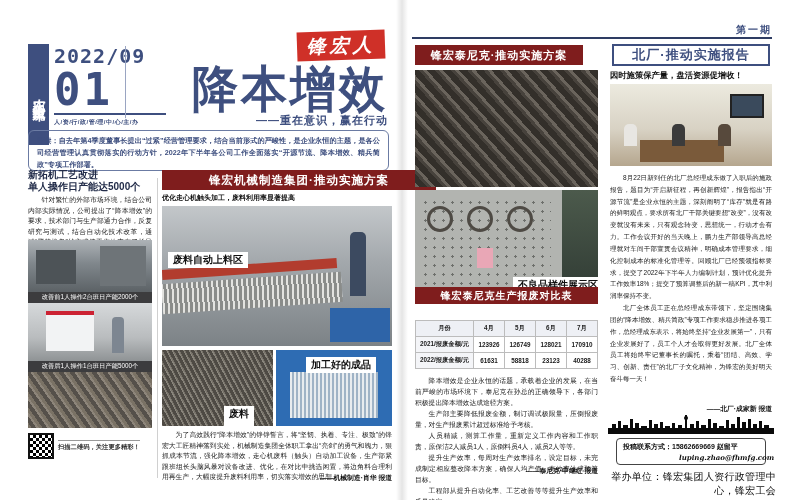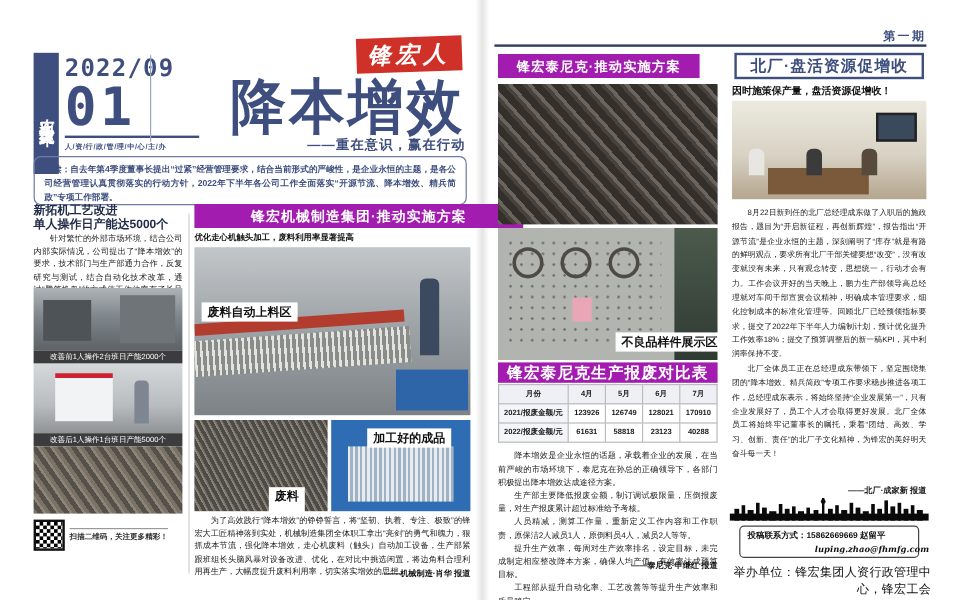--- a/index.html
+++ b/index.html
@@ -75,36 +75,36 @@
   #ph-board .ring1 { left:12px; } #ph-board .ring2 { left:52px; } #ph-board .ring3 { left:92px; }
   #ph-board .note { position:absolute; left:62px; top:58px; width:16px; height:20px; background:#e9a7b6; }
   #ph-board .side { position:absolute; right:0; top:0; width:36px; height:110px; background:linear-gradient(180deg,#4c5a4c,#2f3a33); }
   #ph-meeting { left:610px; top:84px; width:162px; height:82px; background:linear-gradient(180deg,#eceadf 0%,#d8d2c4 55%,#b5a68e 100%); }
   #ph-meeting .screen { position:absolute; right:8px; top:10px; width:34px; height:24px; background:#3a4a5c; border:2px solid #222; }
   #ph-meeting .table { position:absolute; left:30px; bottom:4px; width:84px; height:22px; background:#7a5a3a; }
   #ph-meeting .p1,#ph-meeting .p2,#ph-meeting .p3 { position:absolute; bottom:20px; width:13px; height:22px; border-radius:5px 5px 0 0; background:#444; }
   #ph-meeting .p1 { left:14px; background:#e8e6e2; } #ph-meeting .p2 { left:62px; background:#3b3b3b; } #ph-meeting .p3 { left:108px; background:#57493c; }
 
   
-  .sec-bar { background:#a21caf; color:#fff; font-weight:bold; display:flex; align-items:center; justify-content:center; letter-spacing:1px; }
+  .sec-bar { background:#7f1d1d; color:#fff; font-weight:bold; display:flex; align-items:center; justify-content:center; letter-spacing:1px; }
   #mach-bar { left:162px; top:170px; width:274px; height:20px; font-size:11.5px; }
   #mach-sub { left:162px; top:193px; width:230px; font-size:7px; font-weight:bold; color:#111; }
   #mach-lab-feed { left:168px; top:252px; font-size:10px; }
   #mach-lab-scrap { left:224px; bottom:0; top:406px; font-size:10px; }
   #mach-lab-fin { left:306px; top:357px; font-size:10px; }
   #mach-body { left:162px; top:430px; width:230px; font-size:6.8px; line-height:1.55; color:#1a1a1a; text-align:justify; text-indent:2em; }
   #mach-byline { left:162px; top:473px; width:230px; text-align:right; font-size:6.8px; font-weight:bold; color:#111; }
 
   
   #issue-label { left:640px; top:23px; width:132px; text-align:right; font-size:10px; font-weight:bold; color:#3e4f7f; letter-spacing:2px; }
   #top-rule { left:412px; top:37px; width:360px; height:2px; background:#2e3c63; }
 
   #tnk-bar { left:415px; top:45px; width:168px; height:20px; font-size:11px; }
   #tnk-lab-defect { left:486px; top:277px; font-size:10px;margin-left:27px; }
-  #tbl-title { left:415px; top:302px; width:183px; height:17px; font-size:13px; }
+  #tbl-title { left:415px; top:287px; width:183px; height:17px; font-size:10px; }
   #tnk-table { left:415px; top:320px; width:183px; border-collapse:collapse; }
   #tnk-table td { border:1px solid #bcbcbc; font-size:6.3px; font-weight:bold; color:#1a1a1a; text-align:center; height:16px; padding:0 1px; }
   #tnk-table tr:first-child td { background:#eef0f5; }
   #tnk-table td:first-child { width:58px; background:#f4f5f8; }
   #tnk-body { left:415px; top:375px; width:183px; font-size:6.8px; line-height:1.62; color:#1a1a1a; text-align:justify; }
   #tnk-body p { text-indent:2em; }
   #tnk-byline { left:415px; top:466px; width:183px; text-align:right; font-size:6.8px; font-weight:bold; color:#111; }
 
   #north-box { left:612px; top:44px; width:158px; height:22px; border:2px solid #3e4f7f; color:#3e4f7f;
     font-size:13px; font-weight:bold; display:flex; align-items:center; justify-content:center; letter-spacing:1px; background:#fff; }
@@ -225,21 +225,21 @@
 
   <div class="abs" id="tnk-body">
     <p>降本增效是企业永恒的话题，承载着企业的发展，在当前严峻的市场环境下，泰尼克在孙总的正确领导下，各部门积极提出降本增效达成途径方案。</p>
     <p>生产部主要降低报废金额，制订调试极限量，压倒报废量，对生产报废累计超过标准给予考核。</p>
     <p>人员精减，测算工作量，重新定义工作内容和工作职责，原保洁2人减员1人，原倒料员4人，减员2人等等。</p>
     <p>提升生产效率，每周对生产效率排名，设定目标，未完成制定相应整改降本方案，确保人均产值，有效率达成预算目标。</p>
     <p>工程部从提升自动化率、工艺改善等等提升生产效率和质量稳定。</p>
   </div>
   <div class="abs" id="tnk-byline">——泰尼克·申继红 报道</div>
 
-  <div class="abs" id="north-box">北厂·盘活资源促增收</div>
+  <div class="abs" id="north-box">北厂·推动实施报告</div>
   <div class="abs" id="north-slogan">因时施策保产量，盘活资源促增收！</div>
   <div class="photo" id="ph-meeting">
     <div class="screen"></div>
     <div class="table"></div>
     <div class="p1"></div>
     <div class="p2"></div>
     <div class="p3"></div>
   </div>
   <div class="abs" id="north-body">
     <p>8月22日新到任的北厂总经理成东做了入职后的施政报告，题目为“开启新征程，再创新辉煌”，报告指出“开源节流”是企业永恒的主题，深刻阐明了“库存”就是有路的鲜明观点，要求所有北厂干部关键要想“改变”，没有改变就没有未来，只有观念转变，思想统一，行动才会有力。工作会议开好的当天晚上，鹏力生产部领导高总经理就对车间干部宣贯会议精神，明确成本管理要求，细化控制成本的标准化管理等。回顾北厂已经预领指标要求，提交了2022年下半年人力编制计划，预计优化提升工作效率18%；提交了预算调整后的新一稿KPI，其中利润率保持不变。</p>

